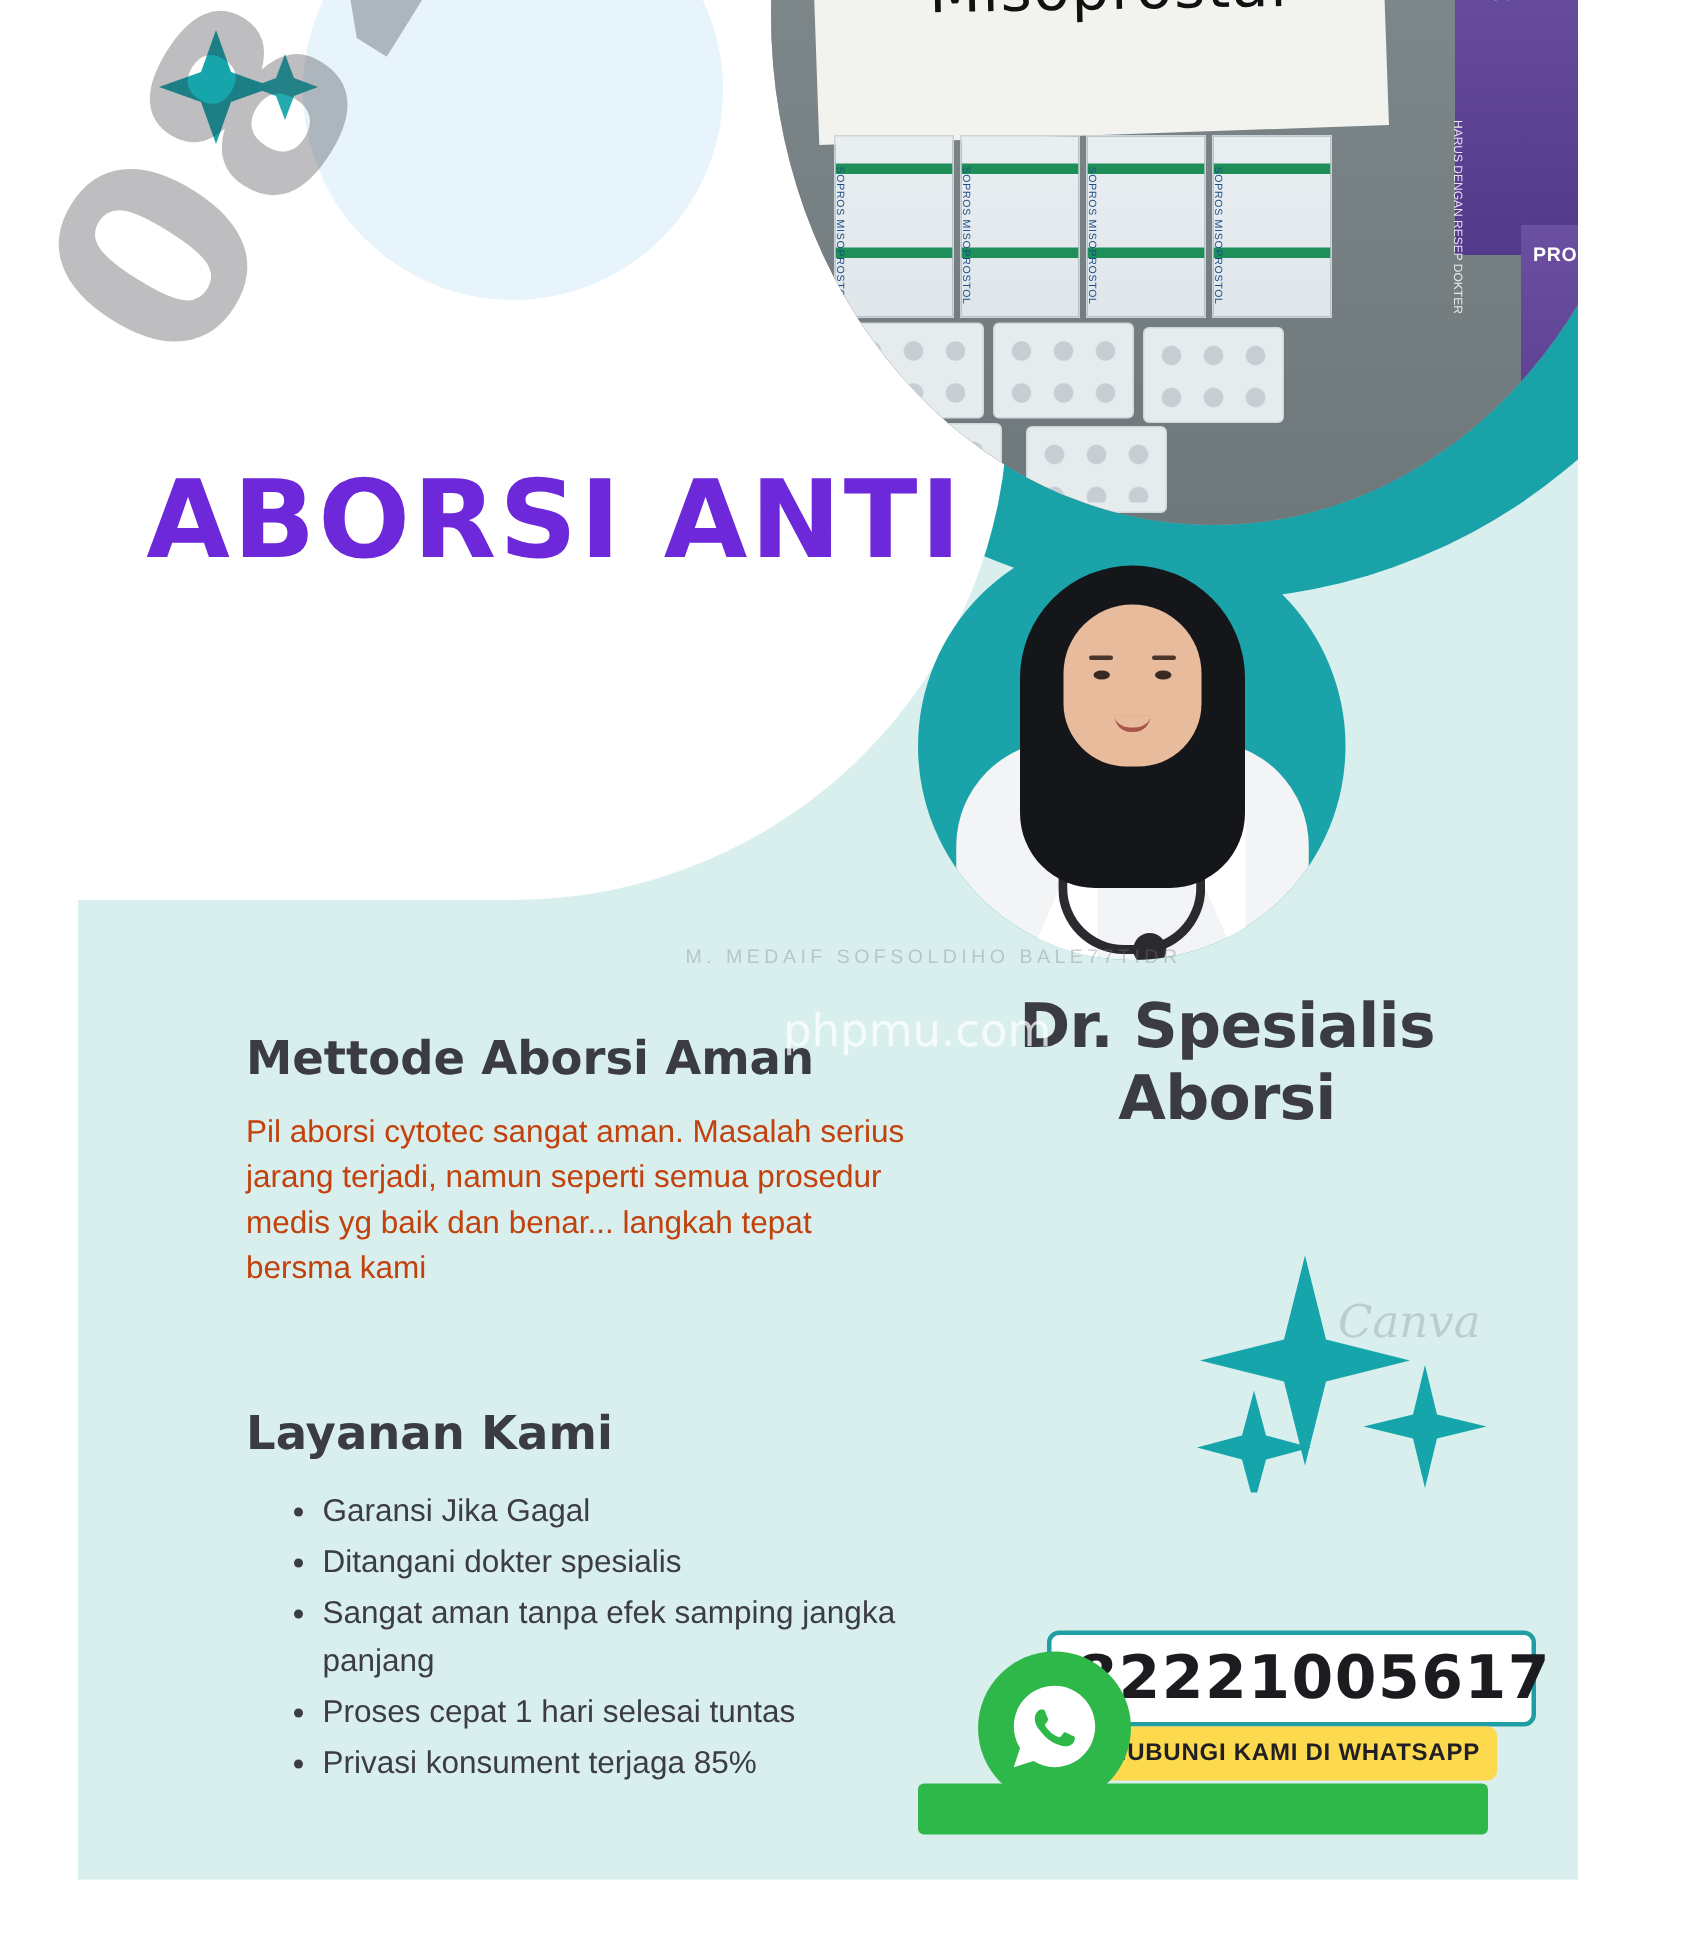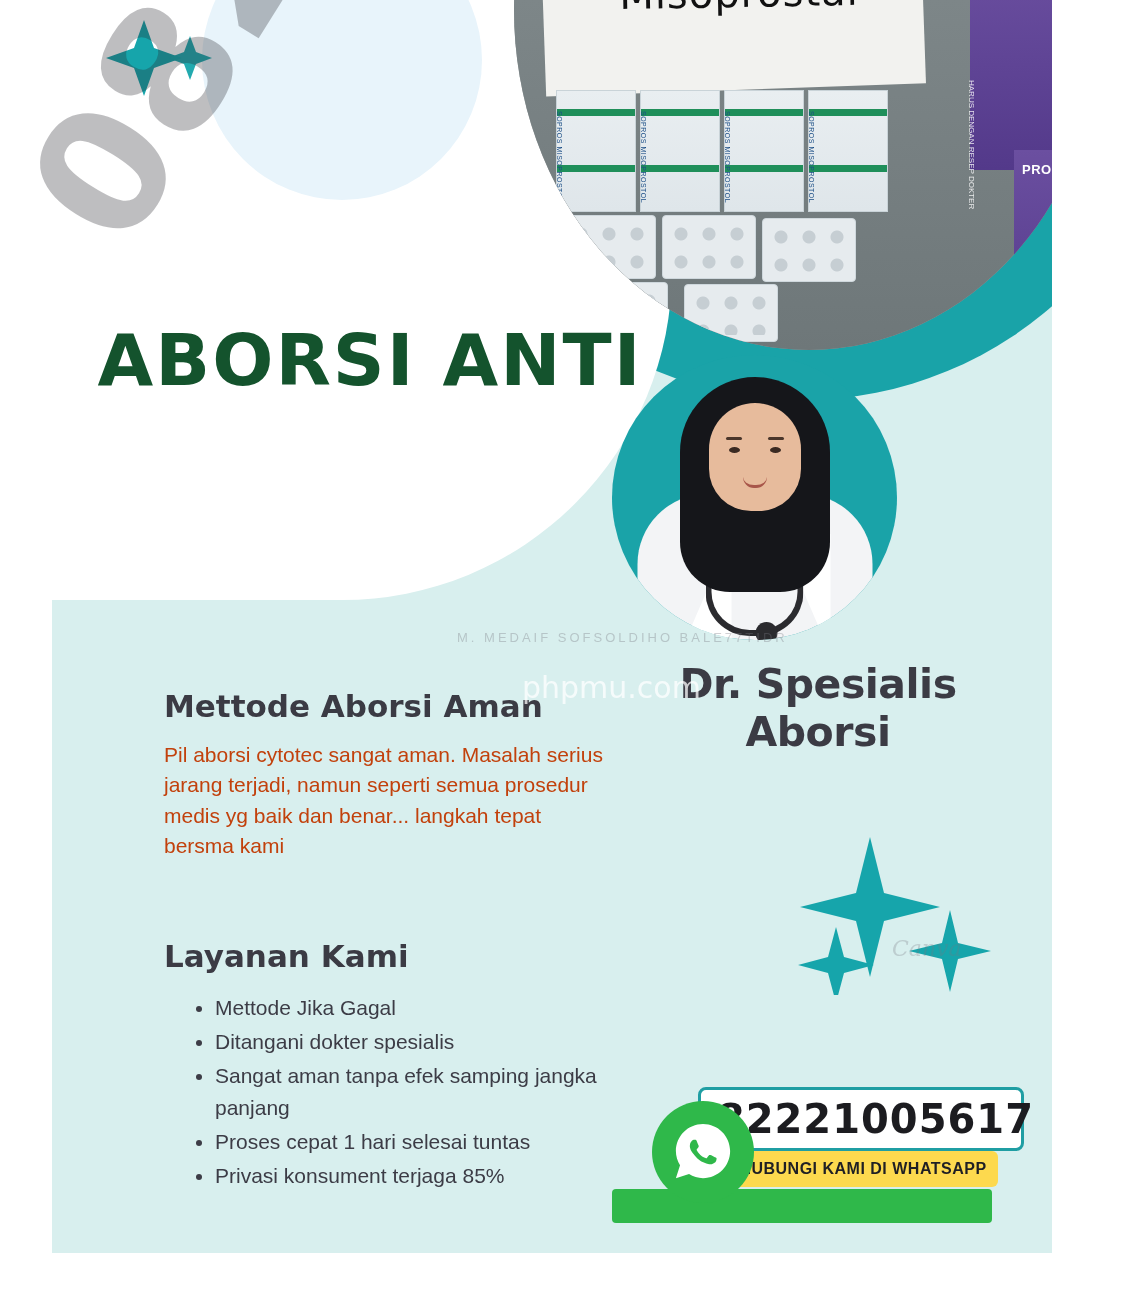--- a/index.html
+++ b/index.html
@@ -276,28 +276,28 @@
     width: 22px;
     height: 22px;
     border-radius: 50%;
     background: #2b2b2f;
   }
 
   
   .headline {
     position: absolute;
     left: 8px;
-    top: 324px;
+    top: 310px;
     width: 620px;
     text-align: center;
     font-family: "DejaVu Sans", sans-serif;
     font-weight: bold;
     font-size: 72px;
     line-height: 1.02;
-    color: #14532d;
+    color: #6d28d9;
     letter-spacing: 2px;
   }
   .headline .l2 { display: block; }
 
   
   .spark {
     position: absolute;
     color: #16a5ab;
     line-height: 1;
   }
@@ -451,22 +451,22 @@
     left: 405px;
     top: 630px;
     font-size: 13px;
     color: rgba(120,120,128,0.35);
     letter-spacing: 3px;
     pointer-events: none;
   }
   .wm-canva2 {
     position: absolute;
     left: 840px;
-    top: 936px;
-    font-size: 22px;
+    top: 864px;
+    font-size: 30px;
     color: rgba(120,120,128,0.28);
     font-family: "DejaVu Serif", serif;
     font-style: italic;
     pointer-events: none;
   }
 </style>
 </head>
 <body>
 
 <div id="poster">
@@ -558,21 +558,21 @@
     </div>
   </div>
 
   <div class="sec-title" id="metode-title">Mettode Aborsi Aman</div>
   <div id="metode-body">Pil aborsi cytotec sangat aman. Masalah serius jarang terjadi, namun seperti semua prosedur medis yg baik dan benar... langkah tepat bersma kami</div>
 
   <div id="doctor-title">Dr. Spesialis Aborsi</div>
 
   <div class="sec-title" id="layanan-title">Layanan Kami</div>
   <ul id="layanan-list">
-    <li>Mettode Jika Gagal</li>
+    <li>Garansi Jika Gagal</li>
     <li>Ditangani dokter spesialis</li>
     <li>Sangat aman tanpa efek samping jangka panjang</li>
     <li>Proses cepat 1 hari selesai tuntas</li>
     <li>Privasi konsument terjaga 85%</li>
   </ul>
 
   <div class="wa-wrap">
     <div class="wa-green-bar"></div>
     <div class="wa-number-box">082221005617</div>
     <div class="wa-cta-box">HUBUNGI KAMI DI WHATSAPP</div>

